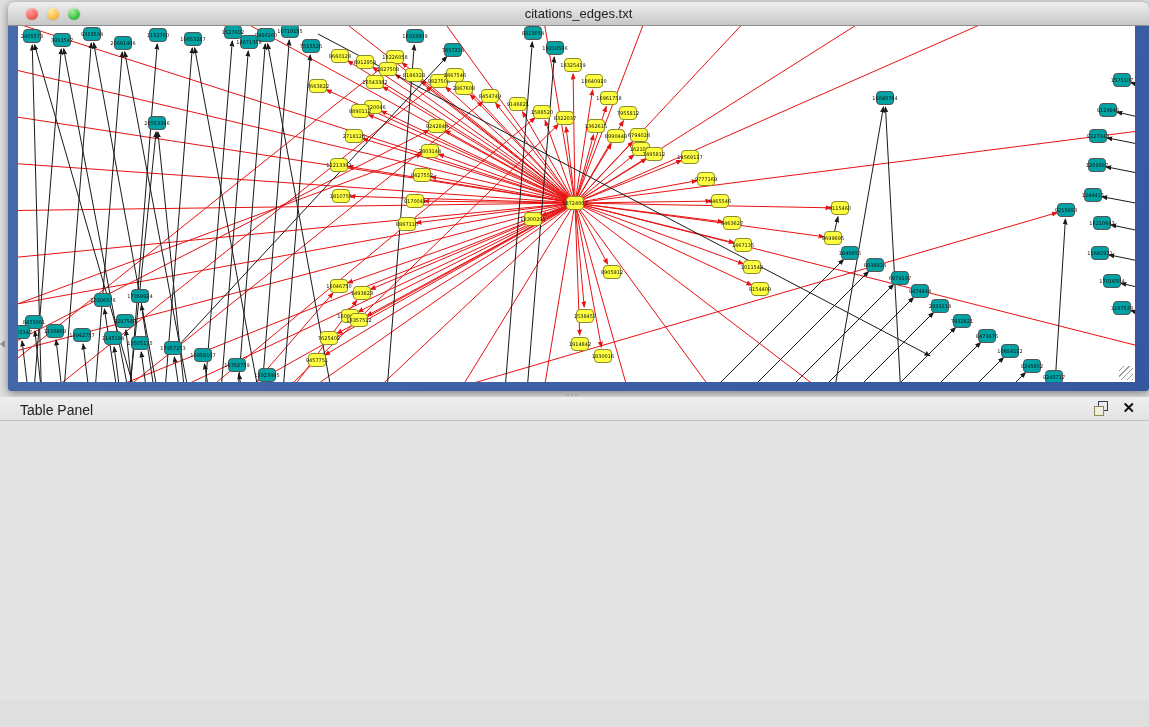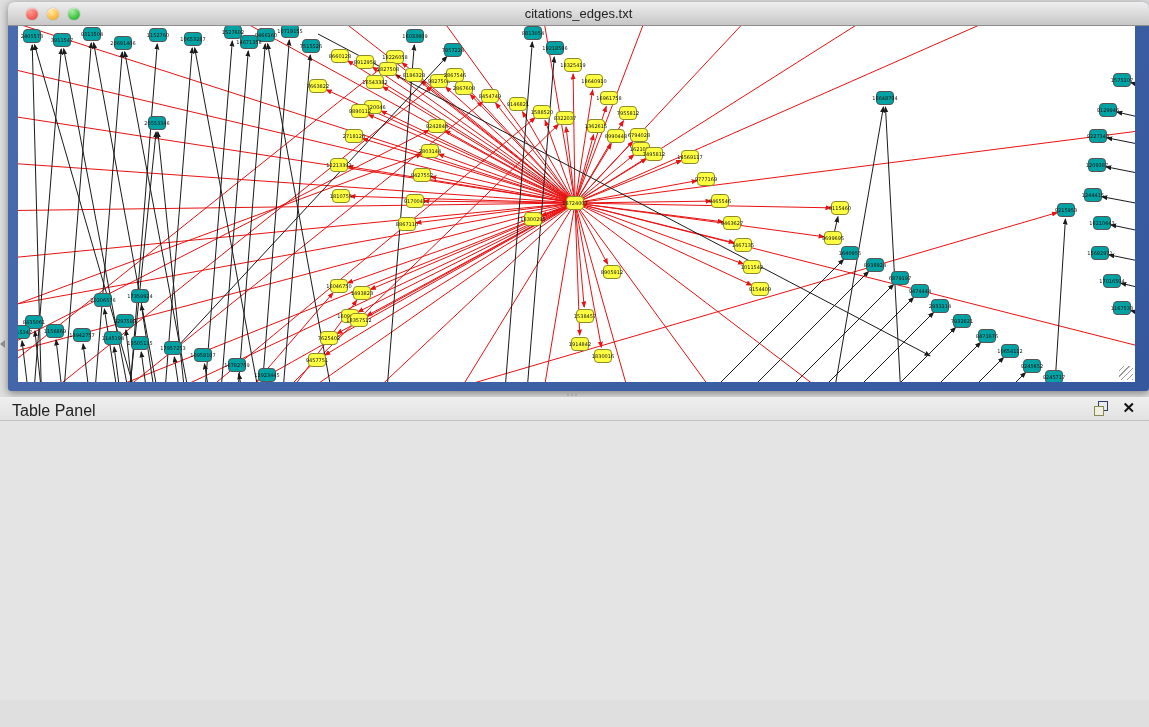--- a/index.html
+++ b/index.html
@@ -16,21 +16,21 @@
   .light.yellow{background:radial-gradient(circle at 35% 30%,#ffe9a8,#fdbc40 60%,#df9b27);}
   .light.green{background:radial-gradient(circle at 35% 30%,#a9f0a1,#3ec543 60%,#2da235);}
   .canvas-wrap{position:absolute;left:10px;top:24px;width:1117px;height:356px;background:#fff;overflow:hidden;}
   .canvas-wrap svg{display:block;}
   .resize-grip{position:absolute;right:2px;bottom:2px;width:14px;height:14px;background:
     repeating-linear-gradient(135deg,transparent 0 3px,#9a9a9a 3px 4px);}
 
   
   .table-panel{position:absolute;left:0;top:397px;width:1149px;height:303px;background:#e4e4e4;}
   .panel-header{position:absolute;left:0;top:0;width:100%;height:23px;background:linear-gradient(#efefef,#e2e2e2);border-bottom:1px solid #c2c2c2;}
-  .panel-title{position:absolute;left:12px;top:5px;font-size:16px;color:#222;}
+  .panel-title{position:absolute;left:20px;top:5px;font-size:14px;color:#222;}
   .panel-btns{position:absolute;right:14px;top:4px;display:flex;gap:14px;align-items:center;}
   .float-icon{position:relative;width:14px;height:14px;}
   .float-icon .sq1{position:absolute;left:4px;top:0;width:8px;height:8px;border:1.5px solid #2c3e66;}
   .float-icon .sq2{position:absolute;left:0;top:5px;width:8px;height:8px;border:1.5px solid #8a8a55;background:#efefe0;}
   .close-x{font-size:15px;font-weight:bold;color:#111;line-height:14px;}
 
   .statusbar{position:absolute;left:0;top:700px;width:1149px;height:27px;background:#e2e2e2;border-top:1px solid #c6c6c6;}
   .memory{position:absolute;right:46px;top:7px;font-size:11.5px;color:#222;}
   .mem-dot{position:absolute;right:16px;top:5px;width:15px;height:15px;border-radius:50%;background:radial-gradient(circle at 35% 30%,#9dea8d,#44c93e 65%,#2f9f2f);border:1px solid #8a8a8a;}
 

